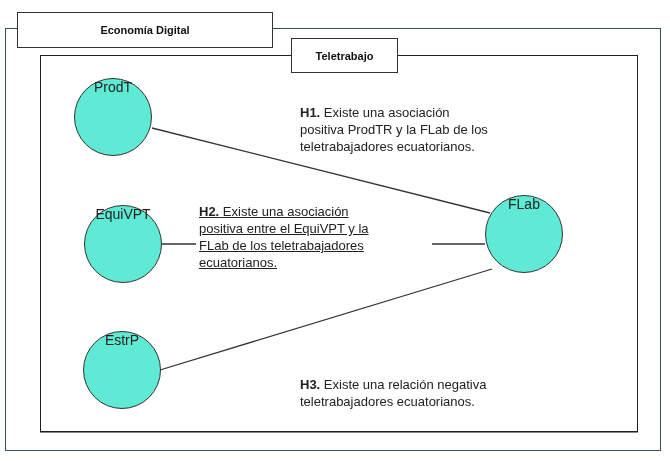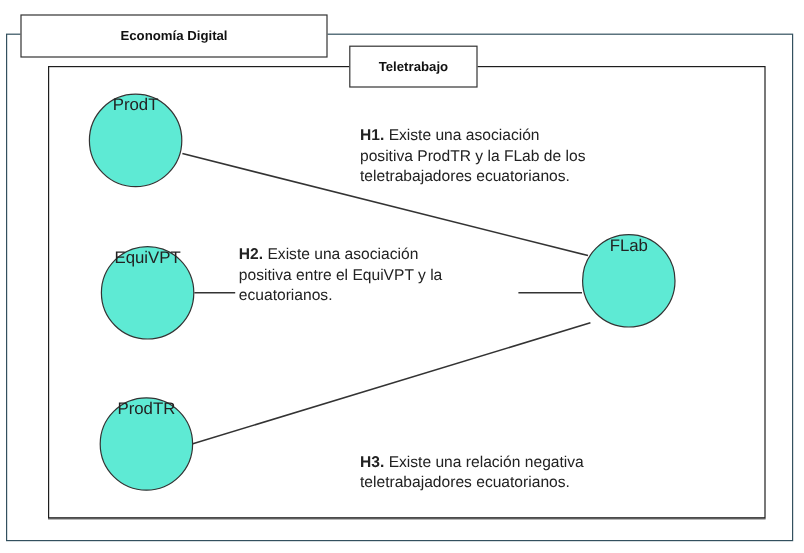--- a/index.html
+++ b/index.html
@@ -43,34 +43,35 @@
   <line x1="160" y1="370" x2="492" y2="269" stroke="#333" stroke-width="1.3"></line>
 </svg>
 
 <div class="abs node" style="left:74px; top:78px;">
   <span>ProdT</span>
 </div>
 <div class="abs node" style="left:84px; top:205px;">
   <span>EquiVPT</span>
 </div>
 <div class="abs node" style="left:83px; top:331px;">
-  <span>ProdTR</span>
+  <span>EstrP</span>
 </div>
 <div class="abs node" style="left:485px; top:195px;">
   <span>FLab</span>
 </div>
 
 <div class="abs hyp" style="left:300px; top:104px; width:250px;">
   <div><b>H1.</b> <span>Existe una asociación</span></div>
   <div>positiva ProdTR y la FLab de los</div>
   <div>teletrabajadores ecuatorianos.</div>
 </div>
 
-<div class="abs hyp" style="left:199px; top:203px; width:232px;">
+<div class="abs hyp" style="left:199px; top:203px; width:232px;text-decoration:underline;">
   <div><b>H2.</b> <span>Existe una asociación</span></div>
   <div>positiva entre el EquiVPT y la</div>
+  <div>FLab de los teletrabajadores</div>
   <div>ecuatorianos.</div>
 </div>
 
 <div class="abs hyp" style="left:300px; top:334px; width:240px;margin-top:42px;">
   <div><b>H3.</b> <span>Existe una relación negativa</span></div>
   <div>teletrabajadores ecuatorianos.</div>
 </div>
 
 </body></html>

